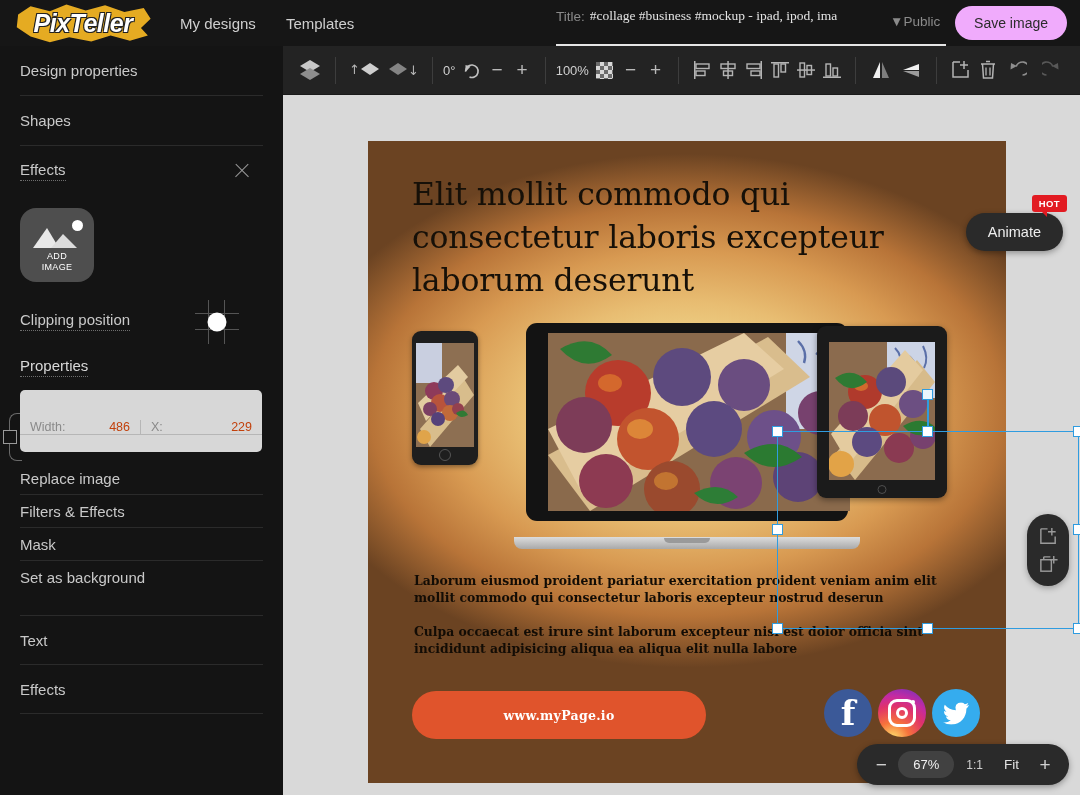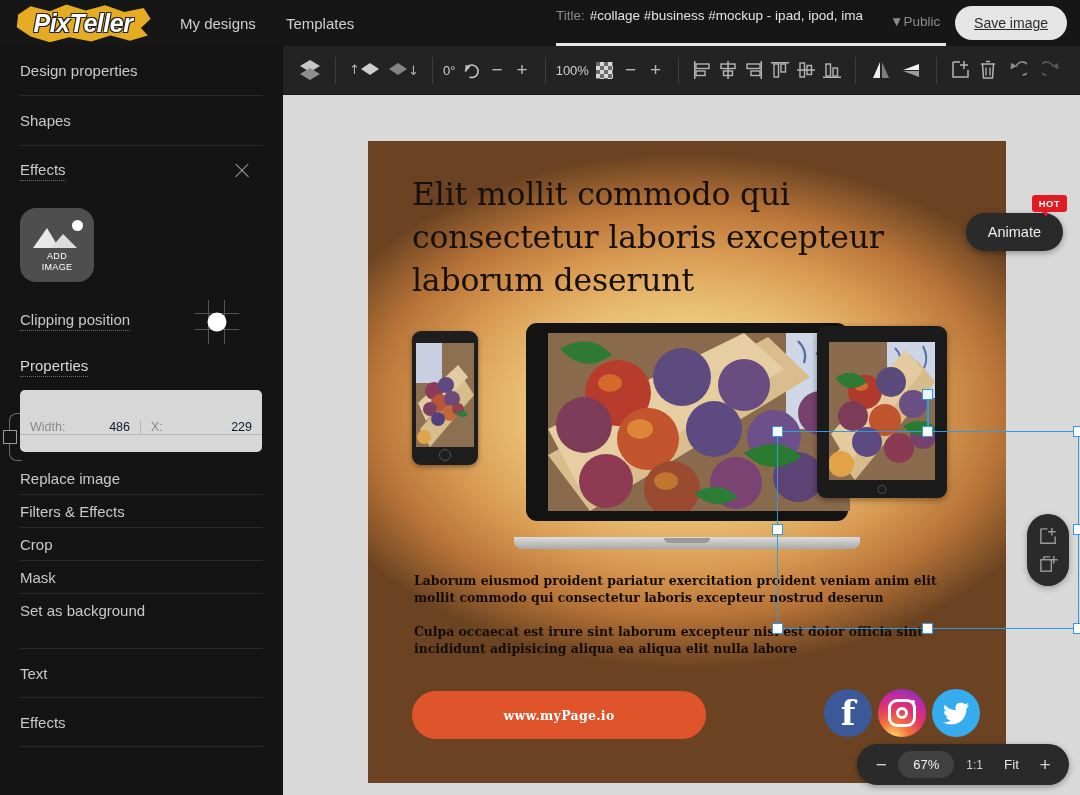--- a/index.html
+++ b/index.html
@@ -36,31 +36,31 @@
     color: #cfcfcf; font-size: 15px; text-decoration: none; cursor: pointer;
   }
   .title-wrap {
     position: absolute; left: 556px; top: 8px; width: 390px;
     display: flex; align-items: center; border-bottom: 6px solid #e5e5e5;
     padding-bottom: 20px;
   }
   .title-label { color: #8a8a8a; font-size: 13.5px; margin-right: 5px; }
   .title-value {
     color: #e3e3e3; font-size: 13.5px; white-space: nowrap;
-    overflow: hidden; text-overflow: clip; flex: 1;
+    overflow: hidden; text-overflow: clip; flex: 1; font-family: Liberation Serif, serif;
   }
   .visibility {
     position: absolute; left: 890px; top: 14px; color: #8b8b8b;
     font-size: 13.5px; cursor: pointer; white-space: nowrap;
   }
   .save-btn {
     position: absolute; right: 13px; top: 6px; height: 34px; padding: 0 19px;
-    border-radius: 17px; background: #e5e5e5; color: #2b2b2b;
+    border-radius: 17px; background: #f0abfc; color: #2b2b2b;
     font-size: 14px; border: none; cursor: pointer;
-    display: flex; align-items: center; text-decoration: underline;
+    display: flex; align-items: center;
   }
 
   
   .sidebar {
     position: absolute; left: 0; top: 46px; width: 283px; height: 749px;
     background: #141414; padding: 0 20px; overflow: hidden;
   }
   .sb-row {
     position: relative; height: 50px; display: flex; align-items: center;
     color: #c9c9c9; font-size: 15px; border-bottom: 1px solid #2b2b2b;
@@ -124,21 +124,21 @@
   }
   .props-cell {
     display: flex; align-items: center; padding: 0 10px;
     border-right: 1px solid #b6b6b6; border-bottom: 1px solid #b6b6b6;
     font-size: 12.5px;
     margin-top: 30px;
   }
   .props-cell:nth-child(2), .props-cell:nth-child(4) { border-right: none; }
   .props-cell:nth-child(3), .props-cell:nth-child(4) { border-bottom: none; }
   .props-cell .k { color: #8a8a8a; }
-  .props-cell .v { margin-left: auto; color: #0f172a; text-align: center; }
+  .props-cell .v { margin-left: auto; color: #c2410c; text-align: center; }
   .chain {
     position: absolute; left: 3px; top: 367px; width: 22px; height: 48px;
   }
   .chain .brk {
     position: absolute; left: 6px; top: 0; width: 13px; height: 48px;
     border: 1.4px solid #6a6a6a; border-right: none;
     border-radius: 8px 0 0 8px;
   }
   .chain .sq {
     position: absolute; left: 0px; top: 17px; width: 14px; height: 14px;
@@ -426,23 +426,20 @@
         <span class="k">Y:</span>
         <span class="v">341</span>
       </div>
     </div>
 
     <div class="sb-row" style="height:33px">
       <span>Replace image</span>
     </div>
     <div class="sb-row" style="height:33px">
       <span>Filters &amp; Effects</span>
-    </div>
-    <div class="sb-row" style="height:33px">
-      <span>Crop</span>
     </div>
     <div class="sb-row" style="height:33px">
       <span>Mask</span>
     </div>
     <div class="sb-row no-border" style="height:33px">
       <span>Set as background</span>
     </div>
 
     <div class="sb-gap" style="border-bottom:1px solid #2b2b2b"></div>
 

